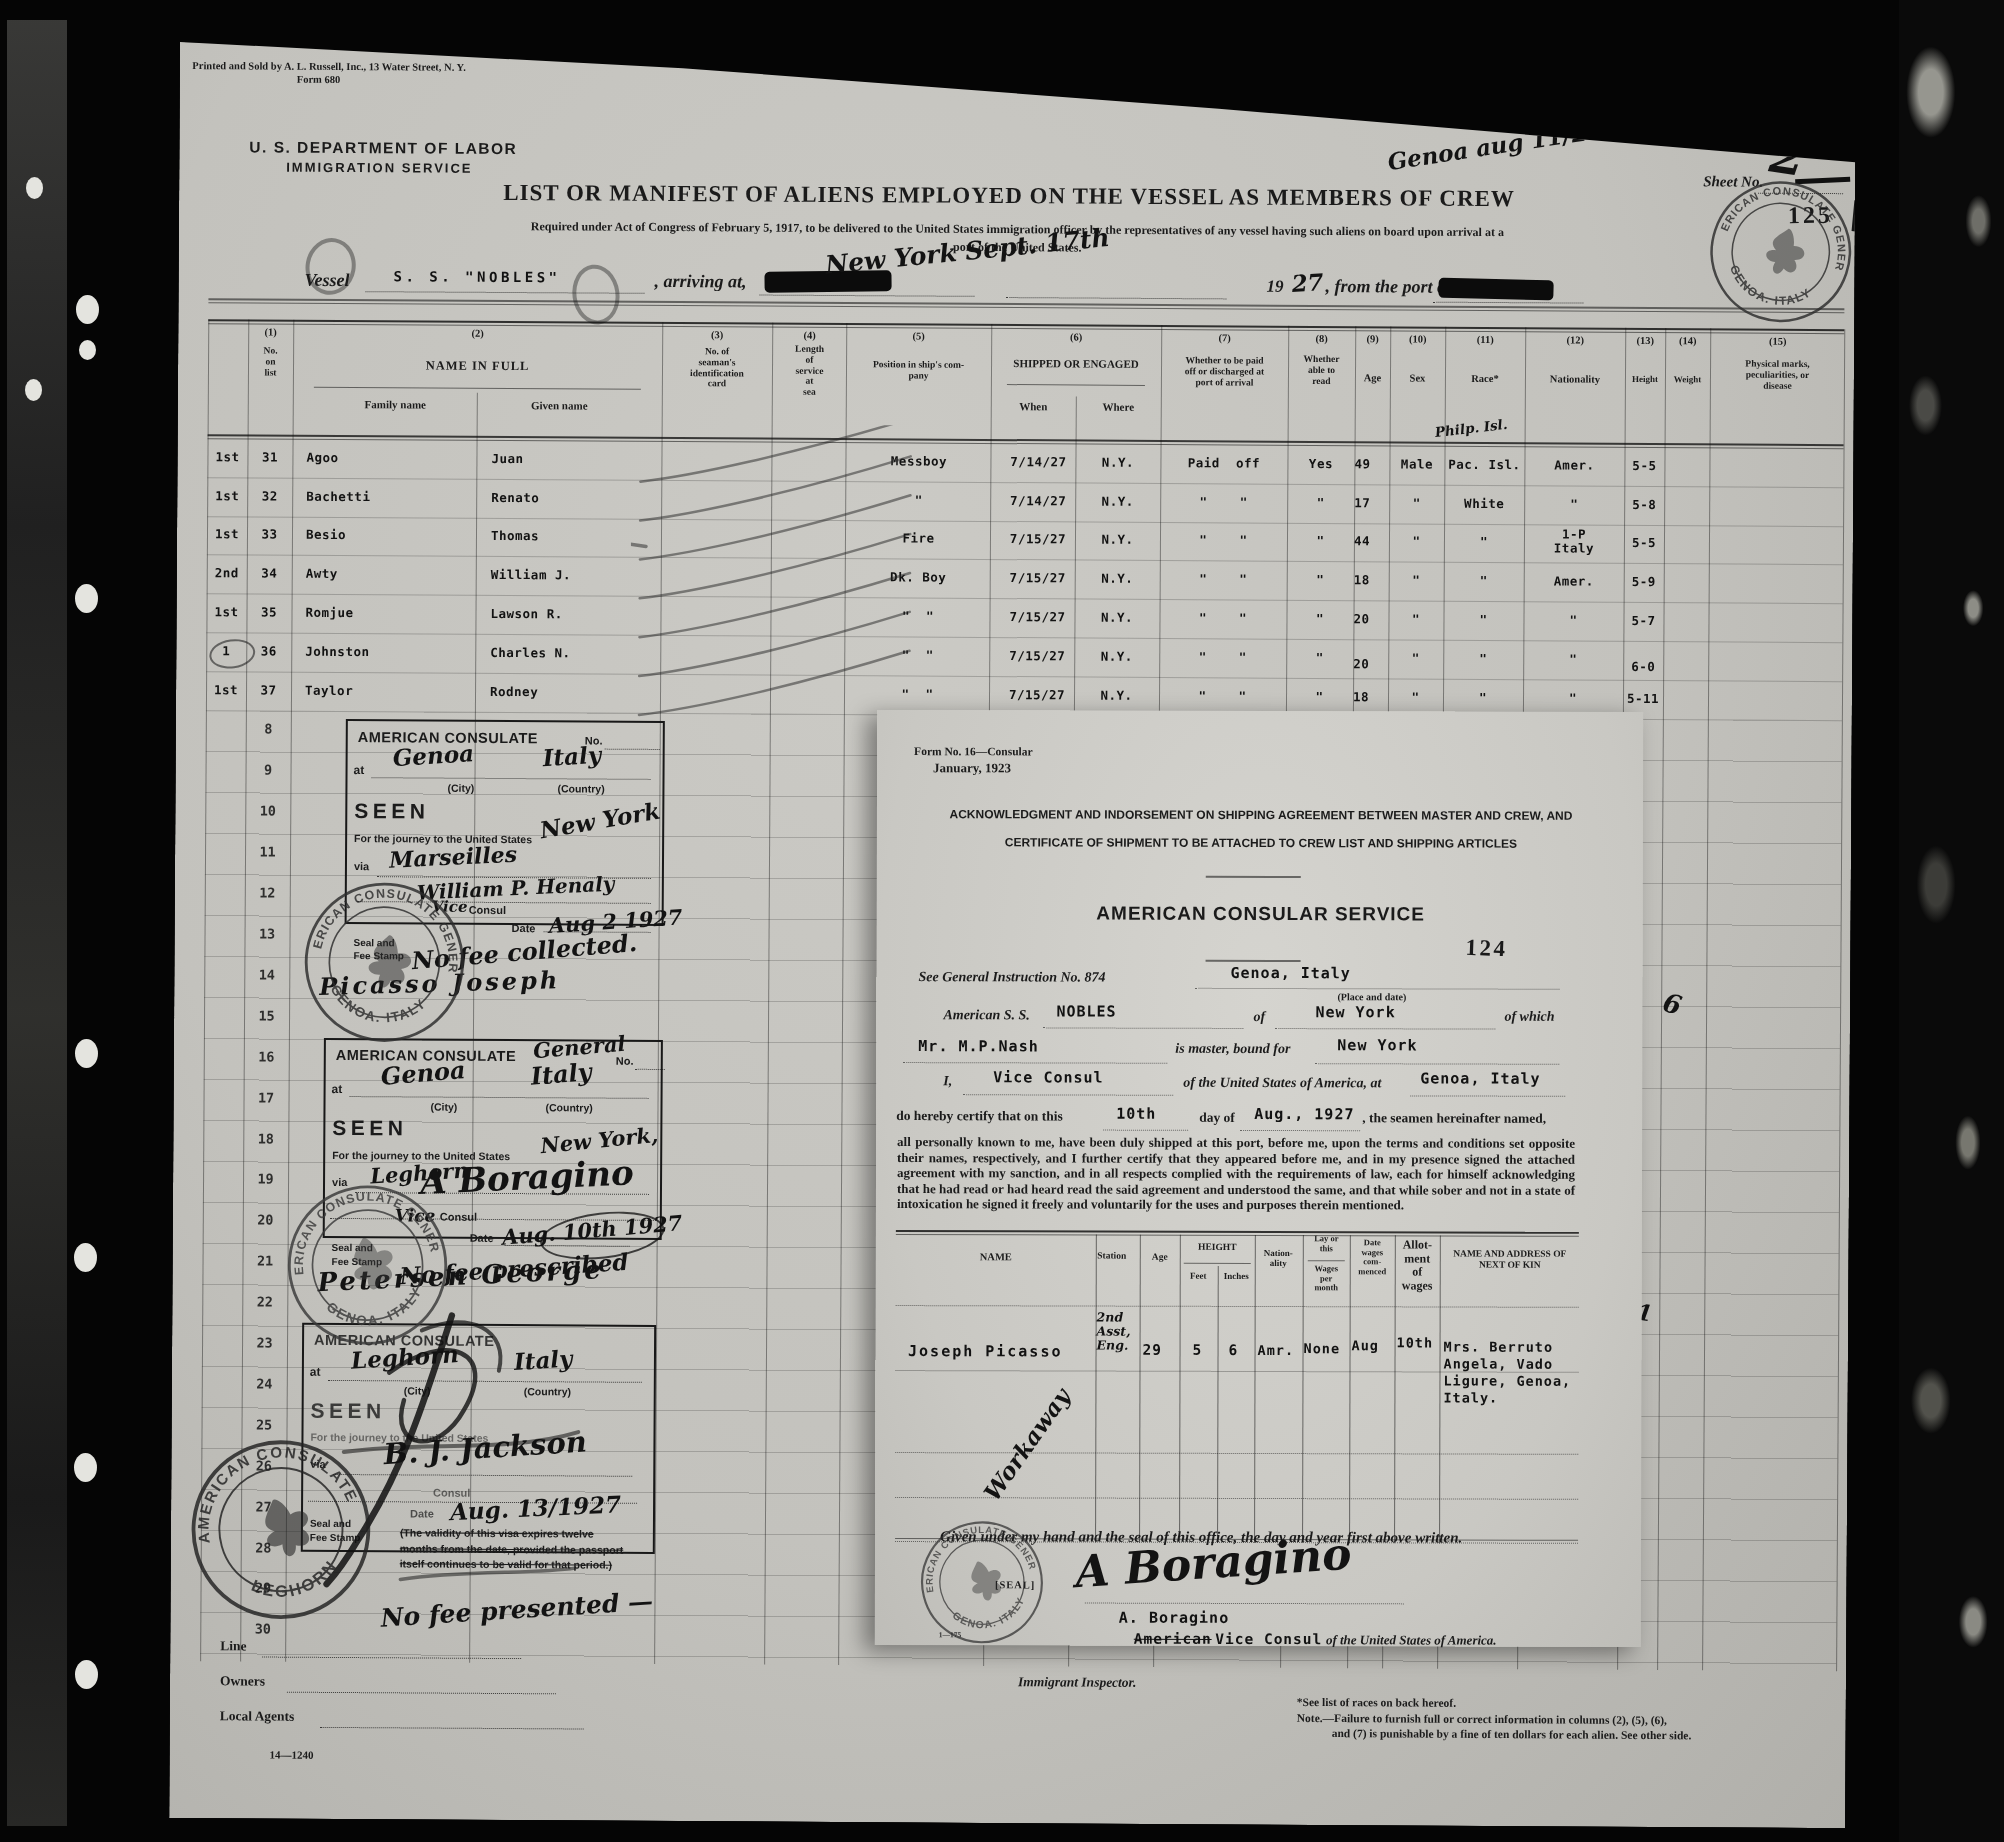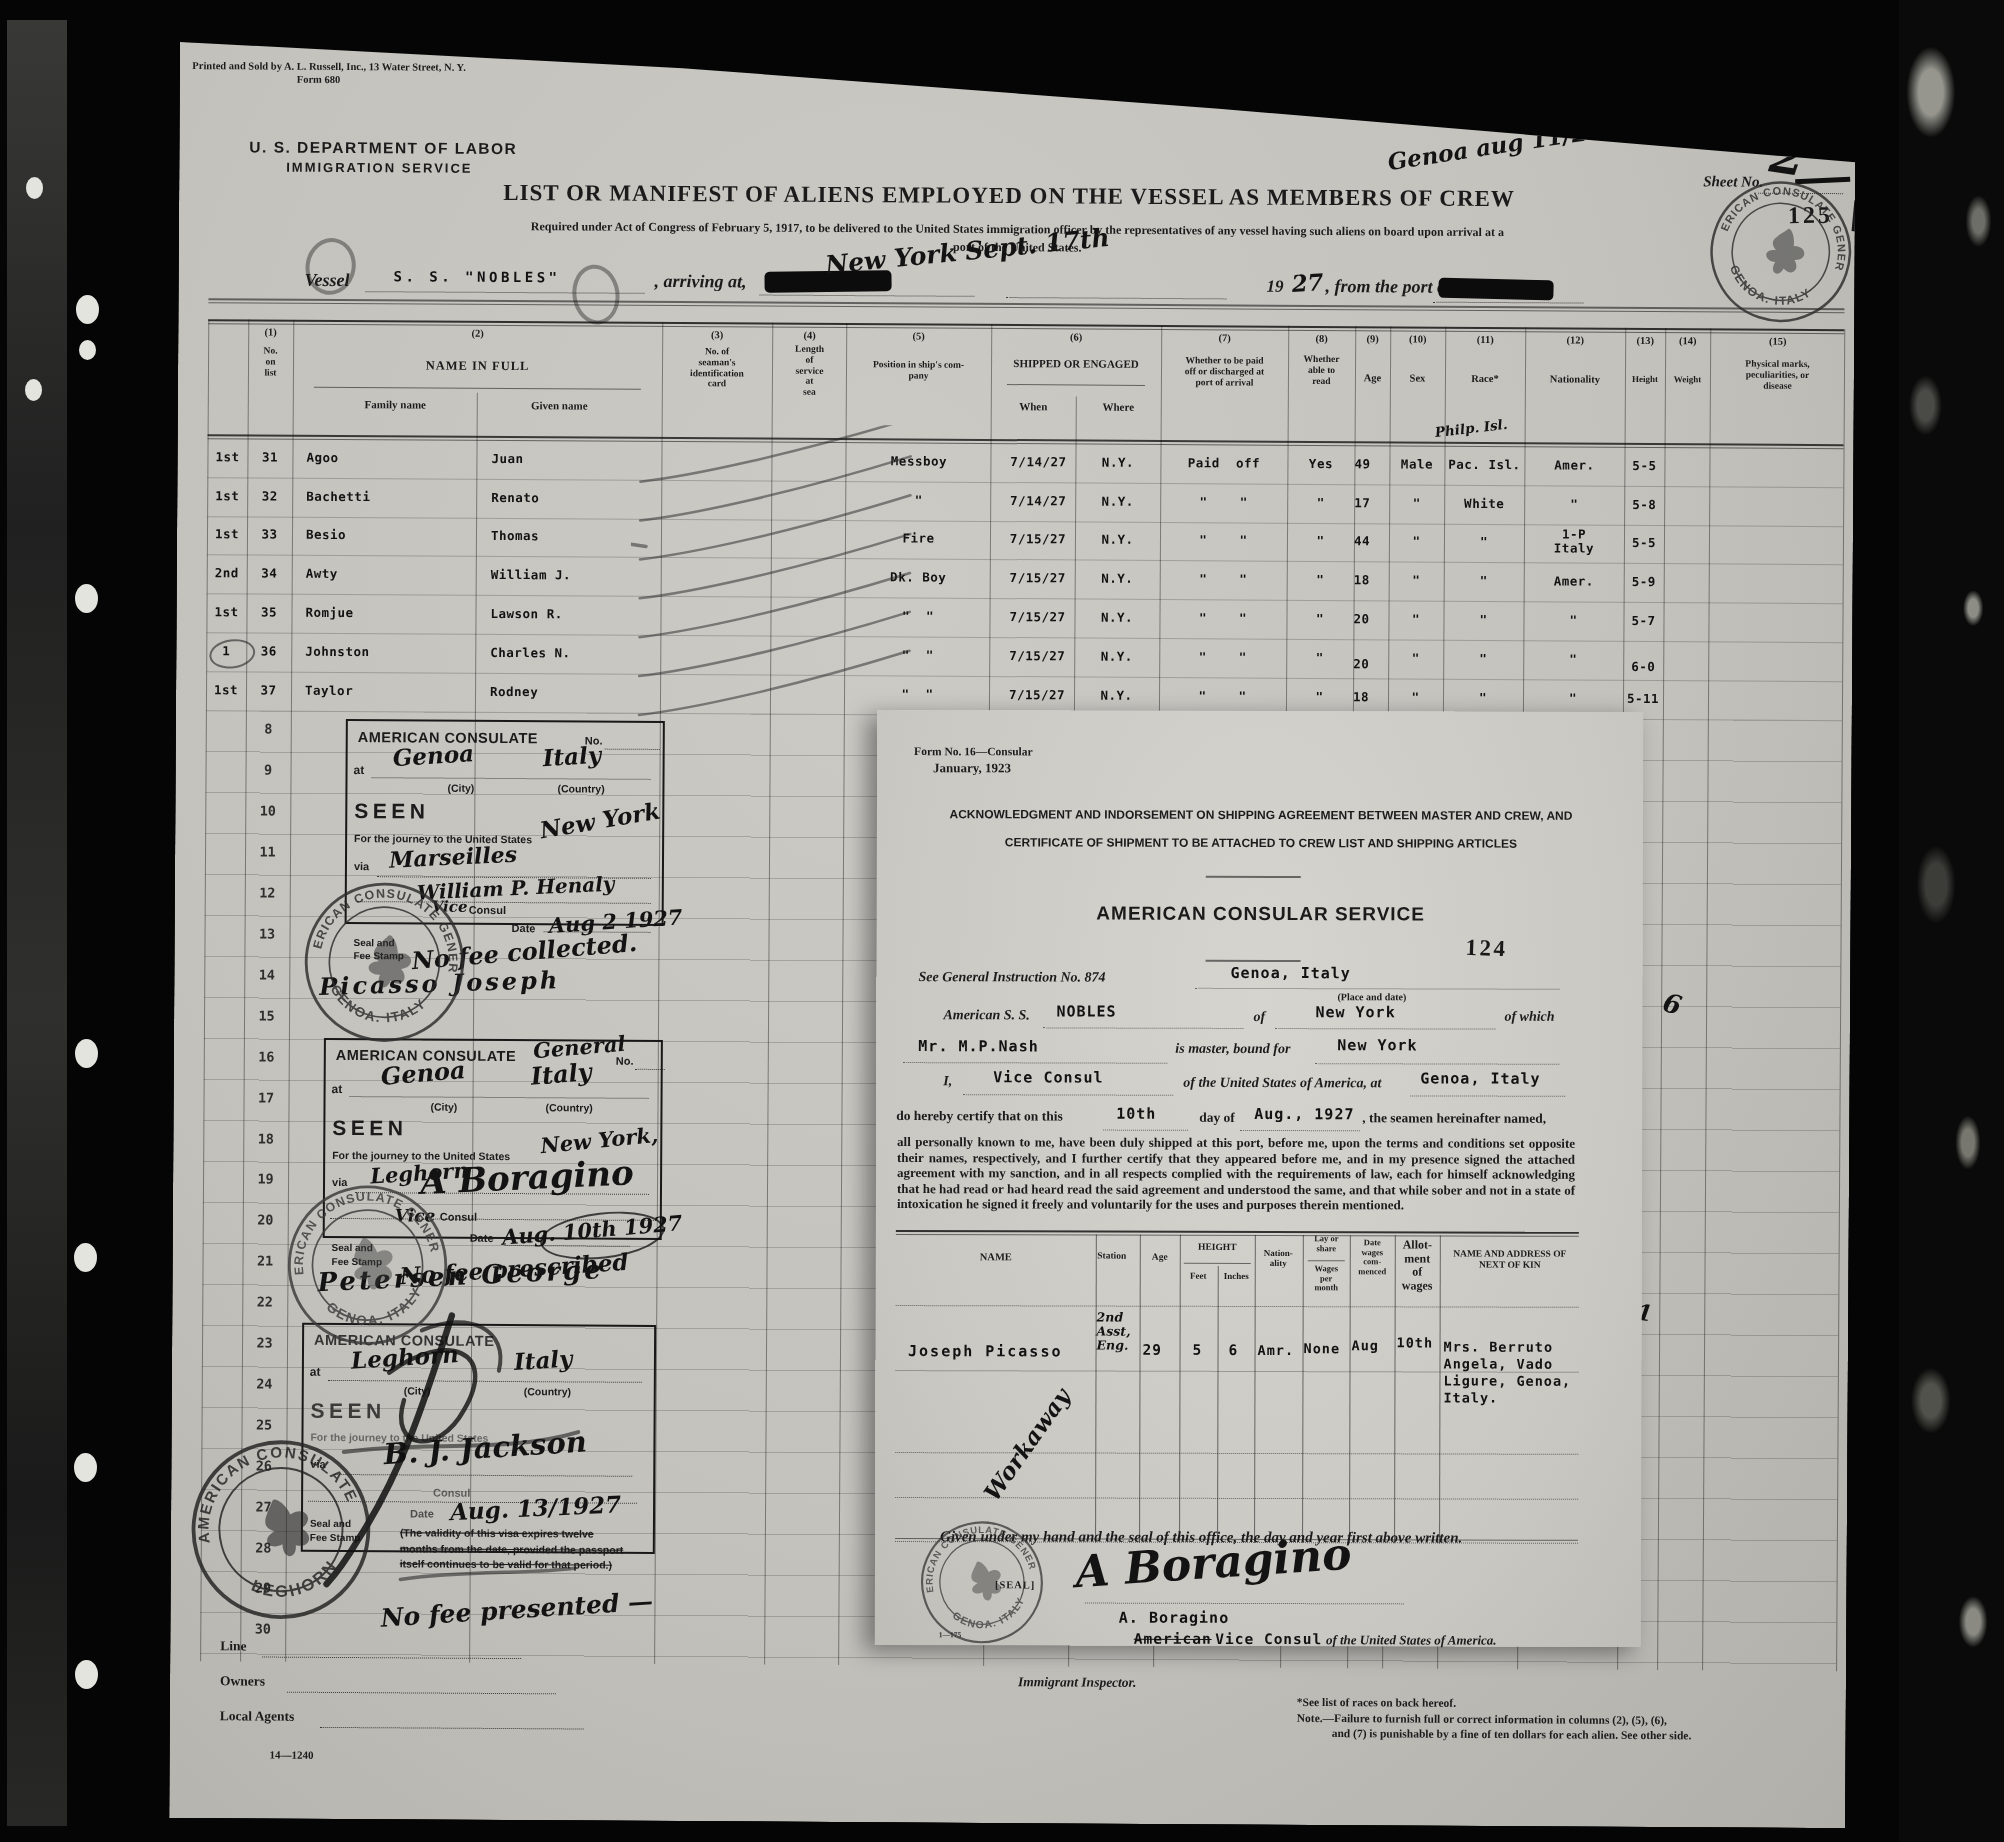--- a/index.html
+++ b/index.html
@@ -569,21 +569,21 @@
       <div class="hline" style="left:412px;top:29px;width:37px"></div>
       <span class="th" style="left:0;width:200px;top:21px;font-size:10.5px">NAME</span>
       <span class="th" style="left:200px;width:32px;top:20px;font-size:9.5px">Station</span>
       <span class="th" style="left:244px;width:40px;top:21px;font-size:9.5px">Age</span>
       <span class="th" style="left:284px;width:75px;top:11px;font-size:9.5px">HEIGHT</span>
       <span class="th" style="left:284px;width:37px;top:40px;font-size:9px">Feet</span>
       <span class="th" style="left:322px;width:37px;top:40px;font-size:9px">Inches</span>
       <span class="th" style="left:359px;width:47px;top:17px;font-size:9px">Nation-
 ality</span>
       <span class="th" style="left:407px;width:47px;top:3px;font-size:8.5px">Lay or
-share</span>
+this</span>
       <span class="th" style="left:407px;width:47px;top:33px;font-size:8.5px">Wages
 per
 month</span>
       <span class="th" style="left:454px;width:45px;top:7px;font-size:8.5px">Date
 wages
 com-
 menced</span>
       <span class="th" style="left:499px;width:45px;top:7px;font-size:12px">Allot-
 ment
 of

